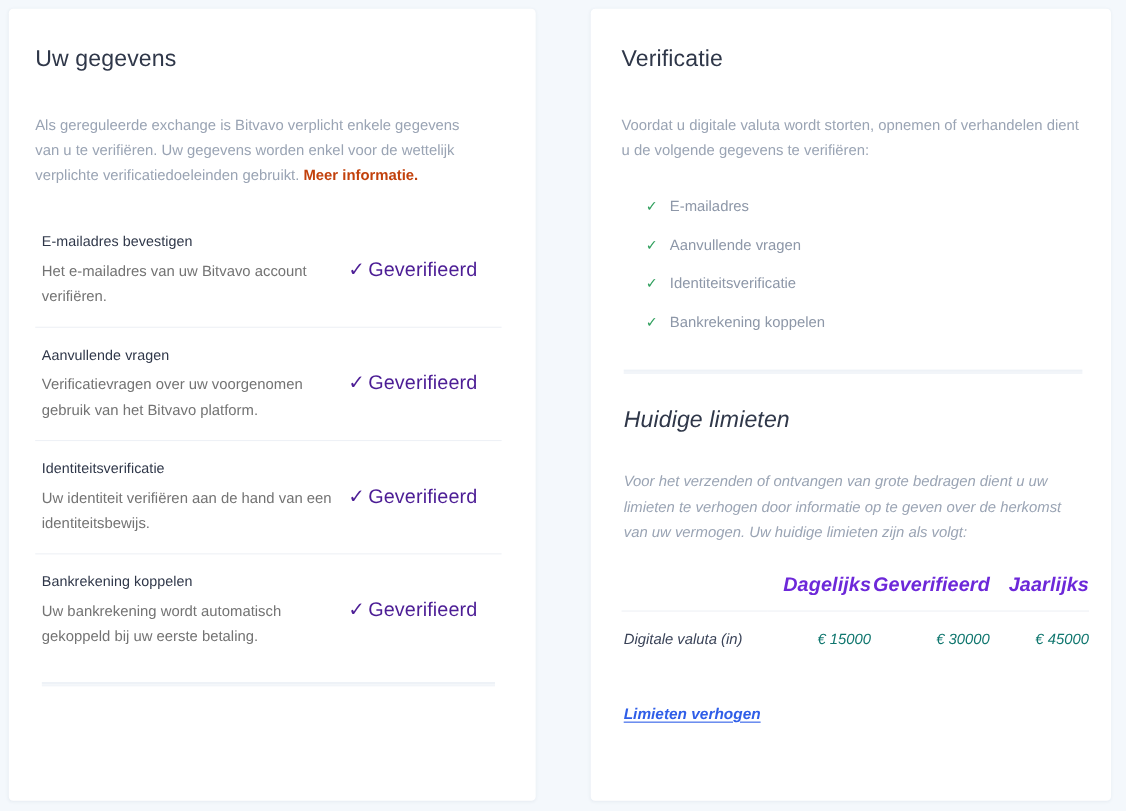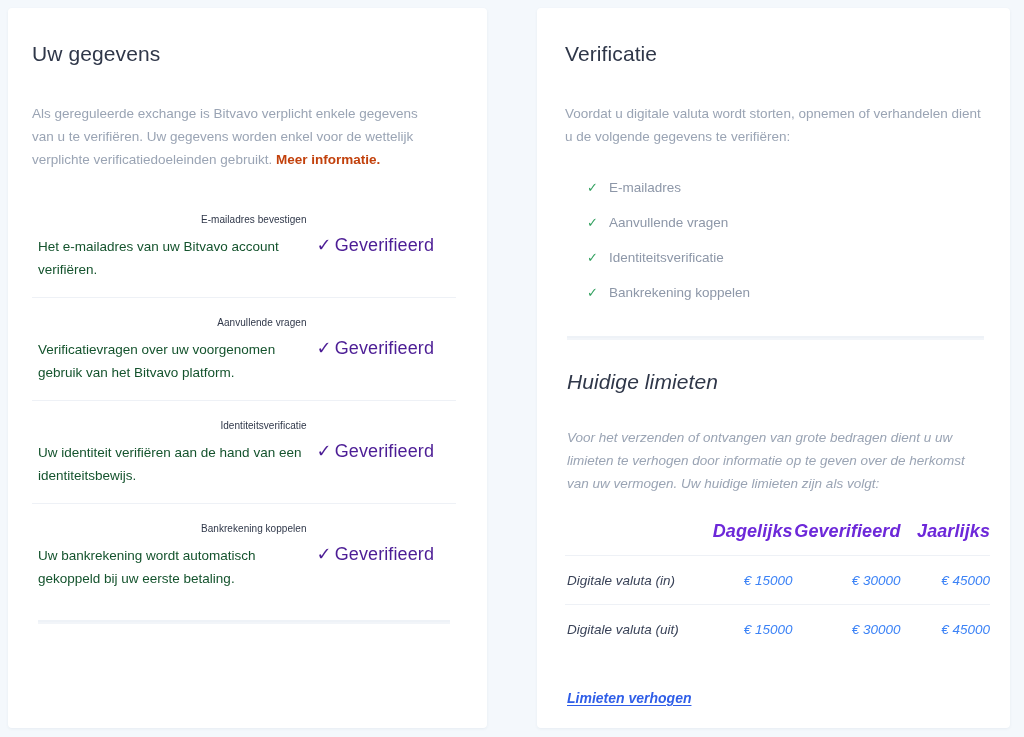--- a/index.html
+++ b/index.html
@@ -69,31 +69,30 @@
     align-items: flex-start;
     justify-content: space-between;
     padding: 14px 0 16px 6px;
     gap: 10px;
   }
   .req-row + .req-row { border-top: 1px solid #eef1f6; }
 
   .req-text { flex: 0 1 340px; }
 
   .req-title {
-    font-size: 10px;
+    font-size: 13px;
     color: #2f3749;
     font-weight: 400;
     line-height: 22px;
     letter-spacing: 0.05px;
-    text-align: right;
   }
   .req-desc {
     margin-top: 4px;
     font-size: 13.5px;
-    color: #14532d;
+    color: #737373;
     line-height: 23px;
     max-width: 330px;
   }
 
   .status {
     font-size: 18px;
     color: #4c1d95;
     white-space: nowrap;
     align-self: center;
     padding-right: 22px;
@@ -141,21 +140,21 @@
   table.limits-table th {
     font-weight: 700;
     color: #6d28d9;
     text-align: right;
     padding: 0 0 13px 0;
     font-size: 18px;
     letter-spacing: 0.1px;
   }
   table.limits-table th.lbl { text-align: left; }
   table.limits-table td {
-    color: #3b82f6;
+    color: #0f766e;
     text-align: right;
     padding: 17px 0 16px 0;
     border-top: 1px solid #eef1f6;
     white-space: nowrap;
   }
   table.limits-table td.lbl {
     text-align: left;
     color: #3a4358;
     padding-left: 2px;
   }
@@ -271,26 +270,20 @@
             <th>Jaarlijks</th>
           </tr>
         </thead>
         <tbody>
           <tr>
             <td class="lbl">Digitale valuta (in)</td>
             <td>€ 15000</td>
             <td>€ 30000</td>
             <td>€ 45000</td>
           </tr>
-          <tr>
-            <td class="lbl">Digitale valuta (uit)</td>
-            <td>€ 15000</td>
-            <td>€ 30000</td>
-            <td>€ 45000</td>
-          </tr>
         </tbody>
       </table>
 
       <a class="block-link" href="#">Limieten verhogen</a>
     </div>
   </div>
 
 </div>
 
 </body></html>

